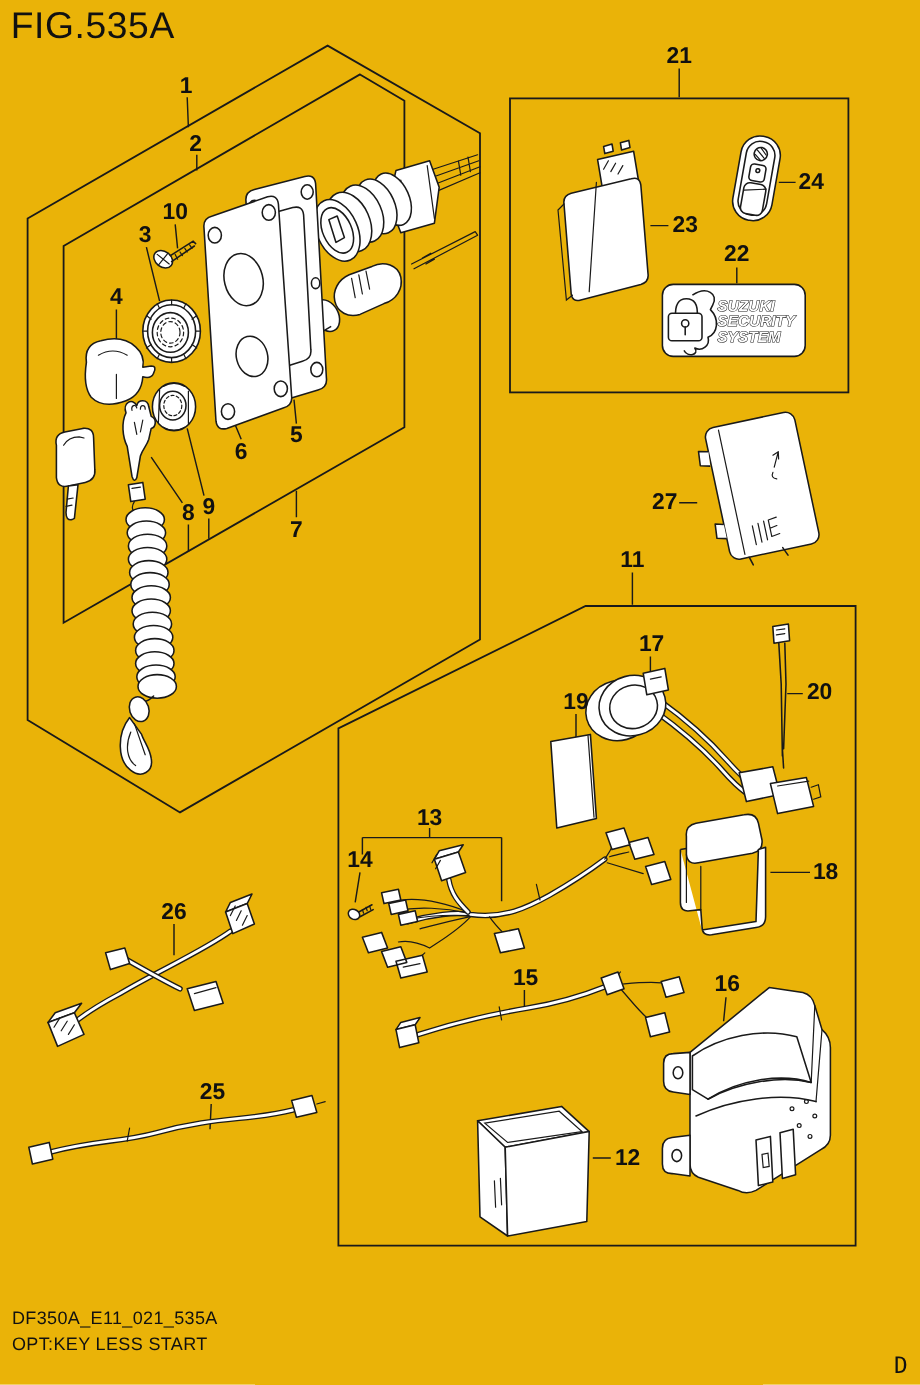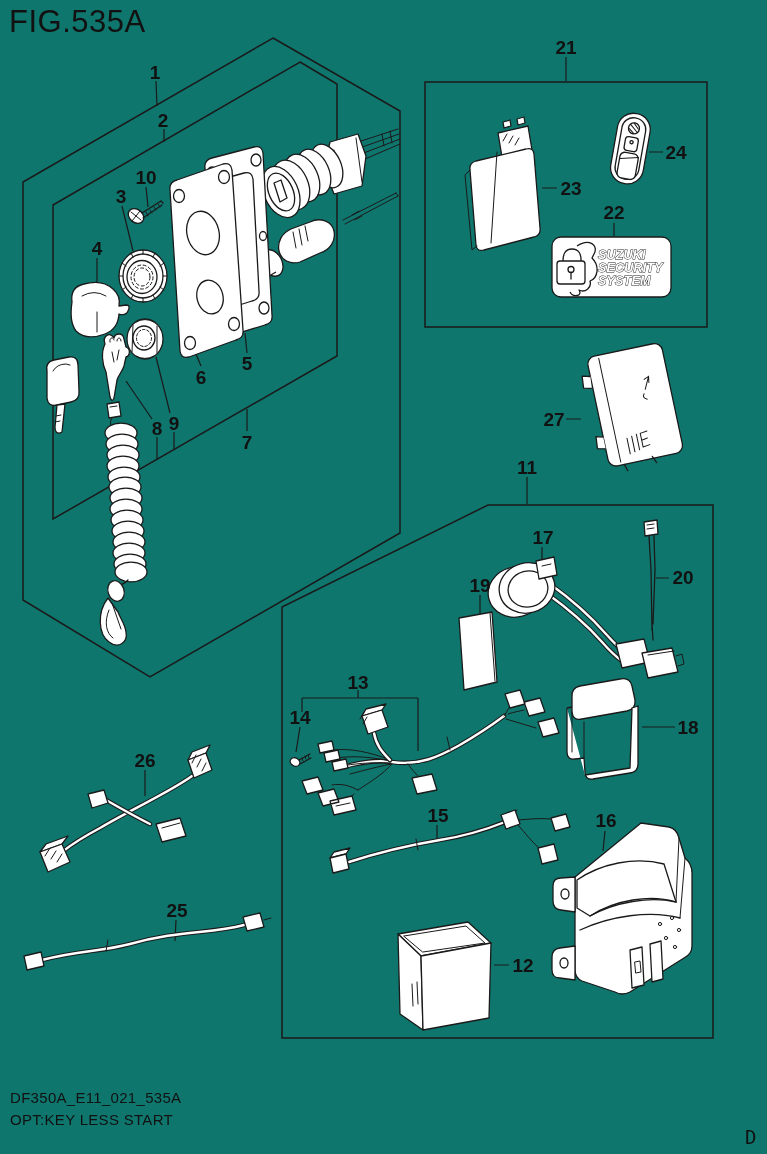--- a/index.html
+++ b/index.html
@@ -1,16 +1,16 @@
 <!DOCTYPE html>
 <html><head>
 <meta charset="utf-8">
 <style>
   html,body{margin:0;padding:0;background:#ffffff;}
-  #page{position:relative;width:767px;height:1154px;background:#0f766e;overflow:hidden;}
+  #page{position:relative;width:767px;height:1154px;background:#eab308;overflow:hidden;}
   svg{display:block;}
   .ln{stroke:#1a1a1a;fill:none;stroke-width:1.3;stroke-linecap:round;stroke-linejoin:round;}
   .lnf{stroke:#1a1a1a;fill:#ffffff;stroke-width:1.3;stroke-linejoin:round;}
   .thin{stroke:#1a1a1a;fill:none;stroke-width:1;stroke-linecap:round;}
   .box{stroke:#1a1a1a;fill:none;stroke-width:1.5;stroke-linejoin:miter;}
   .leader{stroke:#1a1a1a;fill:none;stroke-width:1.2;}
   .wireO{stroke:#1a1a1a;fill:none;stroke-width:4.6;stroke-linecap:round;}
   .wireI{stroke:#ffffff;fill:none;stroke-width:2.4;stroke-linecap:round;}
   .callout{font:700 19px "Liberation Sans", sans-serif;fill:#111;text-anchor:middle;dominant-baseline:central;}
   .figtitle{font:400 31px "Liberation Sans", sans-serif;fill:#111;letter-spacing:.5px;}

